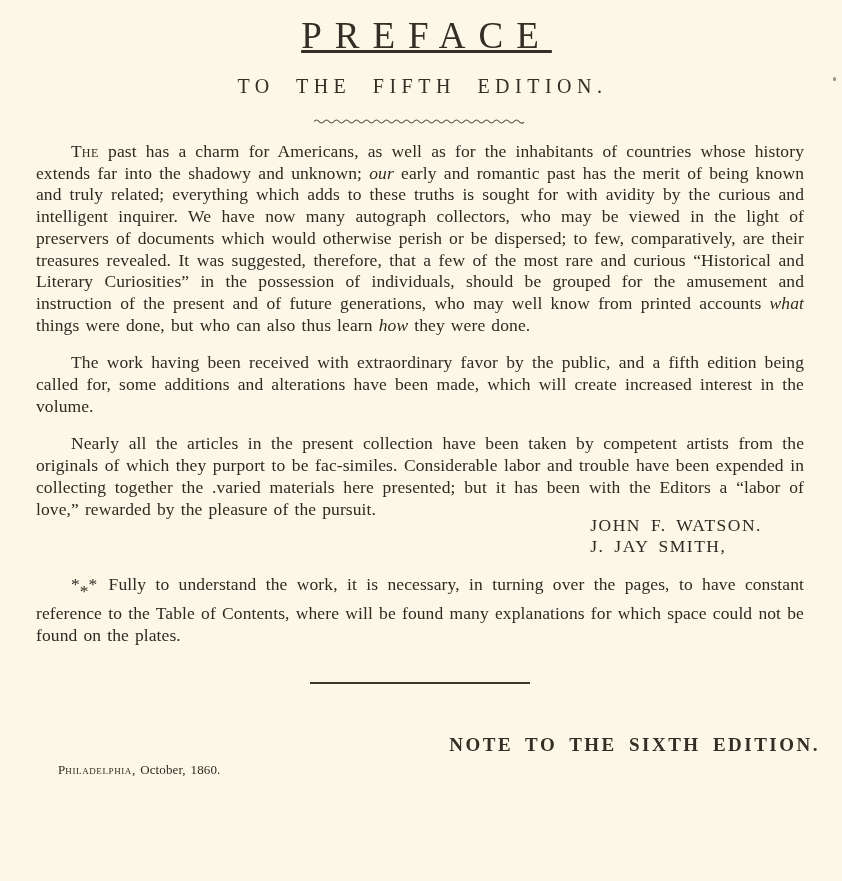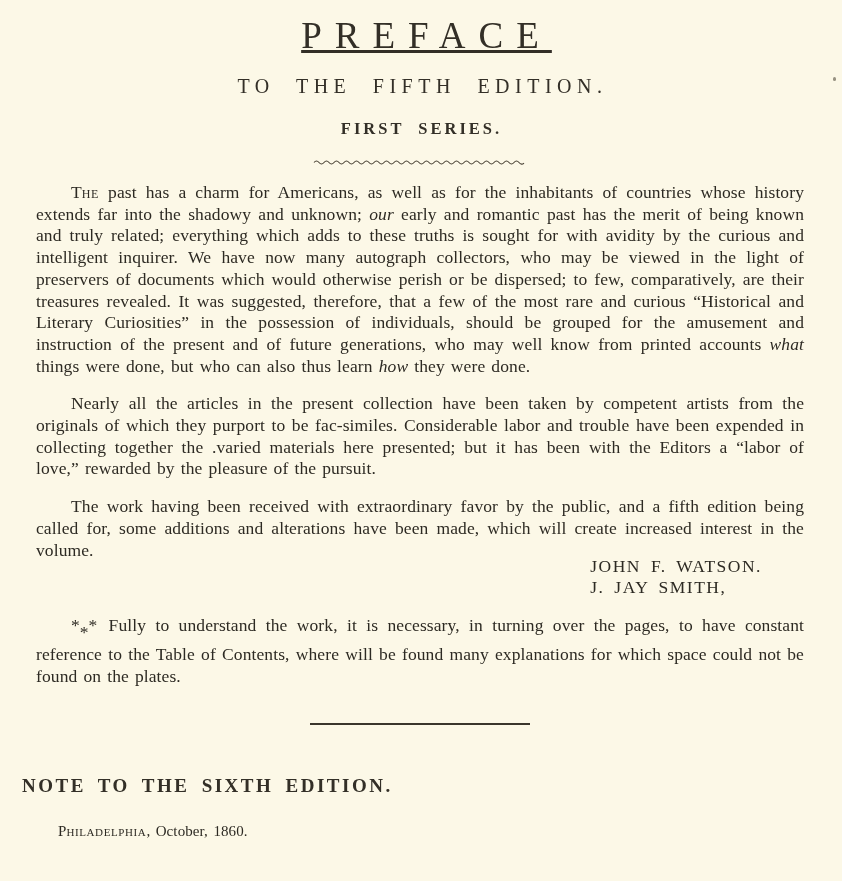--- a/index.html
+++ b/index.html
@@ -87,68 +87,67 @@
   .asterism .low { vertical-align: -0.42em; }
   .asterism { letter-spacing: 0; margin-right: 2px; }
   .thin-rule {
     width: 220px;
     height: 2px;
     background: #3b362c;
     border: none;
     margin: 36px auto 0 auto;
   }
   .note-heading {
-    text-align: left;
+    text-align: right;
     font-size: 19px;
     font-weight: bold;
     letter-spacing: 2.5px;
     word-spacing: 5px;
     padding-left: 2px;
     margin: 49px 0 0 0;
     line-height: 23px;
     color: #332f27;
   }
   .sixth-para { margin-top: 17px; }
   .dateline {
-    margin: 24px 0 0 38px;
-    font-size: 15px;
+    margin: 4px 0 0 38px;
+    font-size: 13px;
     line-height: 20px;
   }
   .scan-speck {
     position: absolute;
     left: 833px; top: 77px;
     width: 3px; height: 4px;
     background: rgba(70, 62, 48, 0.55);
     border-radius: 2px;
   }
 </style>
 </head>
 <body>
 
 <div class="page">
 
   <h1 class="title">PREFACE</h1>
 
   <h2 class="subtitle">TO THE FIFTH EDITION.</h2>
 
-  <h3 class="series">FIRST SERIES.</h3>
 
   <div class="squiggle-wrap">
     <svg width="216" height="8" viewBox="0 0 216 8" aria-hidden="true">
       <path d="M2,4.5 q2.5,-3 5,0 t5,0 t5,0 t5,0 t5,0 t5,0 t5,0 t5,0 t5,0 t5,0 t5,0 t5,0 t5,0 t5,0 t5,0 t5,0 t5,0 t5,0 t5,0 t5,0 t5,0 t5,0 t5,0 t5,0 t5,0 t5,0 t5,0 t5,0 t5,0 t5,0 t5,0 t5,0 t5,0 t5,0 t5,0 t5,0 t5,0 t5,0 t5,0 t5,0 t5,0 t5,0.6" fill="none" stroke="#4a4336" stroke-width="1.1"></path>
     </svg>
   </div>
 
   <div class="bodytext">
 
     <p class="para first-para"><span>T</span><span class="sc">he</span><span> past has a charm for Americans, as well as for the inhabitants of countries whose history extends far into the shadowy and unknown; </span><span class="i">our</span><span> early and romantic past has the merit of being known and truly related; everything which adds to these truths is sought for with avidity by the curious and intelligent inquirer.  We have now many autograph collectors, who may be viewed in the light of preservers of documents which would otherwise perish or be dispersed; to few, comparatively, are their treasures revealed.  It was suggested, therefore, that a few of the most rare and curious “Historical and Literary Curiosities” in the possession of individuals, should be grouped for the amusement and instruction of the present and of future generations, who may well know from printed accounts </span><span class="i">what</span><span> things were done, but who can also thus learn </span><span class="i">how</span><span> they were done.</span></p>
 
+    <p class="para"><span>The work having been received with extraordinary favor by the public, and a fifth edition being called for, some additions and alterations have been made, which will create increased interest in the volume.</span></p>
+
     <p class="para"><span>Nearly all the articles in the present collection have been taken by competent artists from the originals of which they purport to be fac-similes.  Considerable labor and trouble have been expended in collecting together the .varied materials here presented; but it has been with the Editors a “labor of love,” rewarded by the pleasure of the pursuit.</span></p>
-
-    <p class="para"><span>The work having been received with extraordinary favor by the public, and a fifth edition being called for, some additions and alterations have been made, which will create increased interest in the volume.</span></p>
 
     <div class="signatures">
       <div class="sig-line">JOHN F. WATSON.</div>
       <div class="sig-line">J. JAY SMITH,</div>
     </div>
 
     <p class="para note-para"><span class="asterism"><span>*</span><span class="low">*</span><span>*</span></span><span><span> Fully to understand the work, it is necessary, in turning over the pages, to have constant reference to the Table of Contents, where will be found many explanations for which space could not be found on the plates.</span></span></p>
 
   </div>
 

